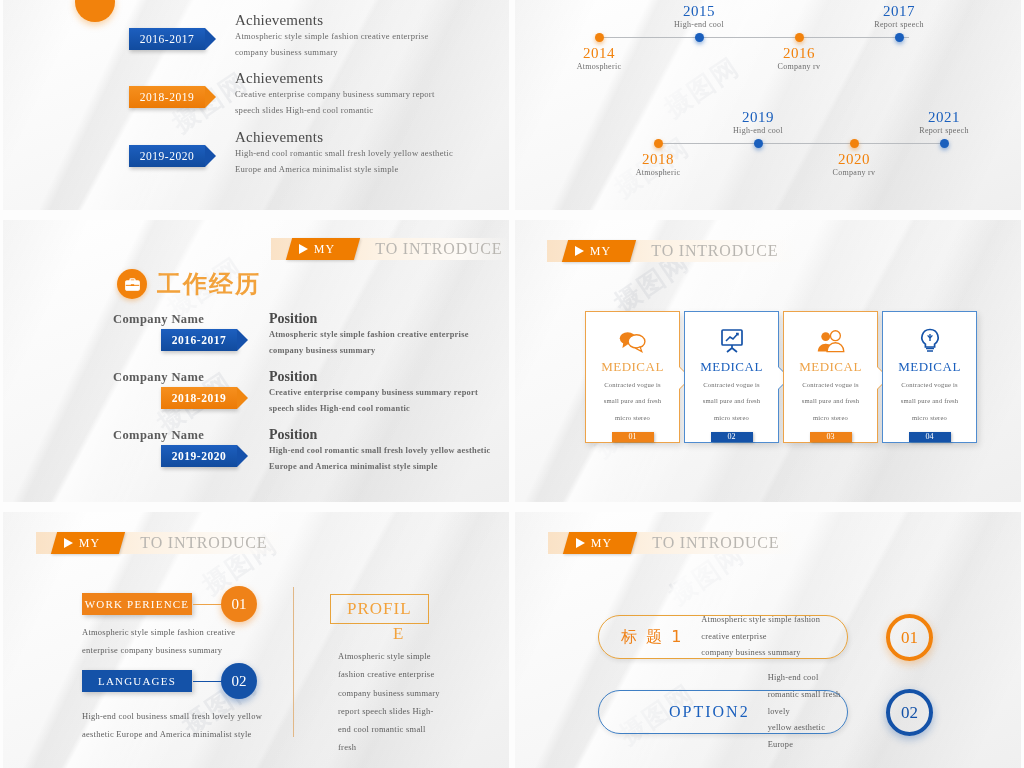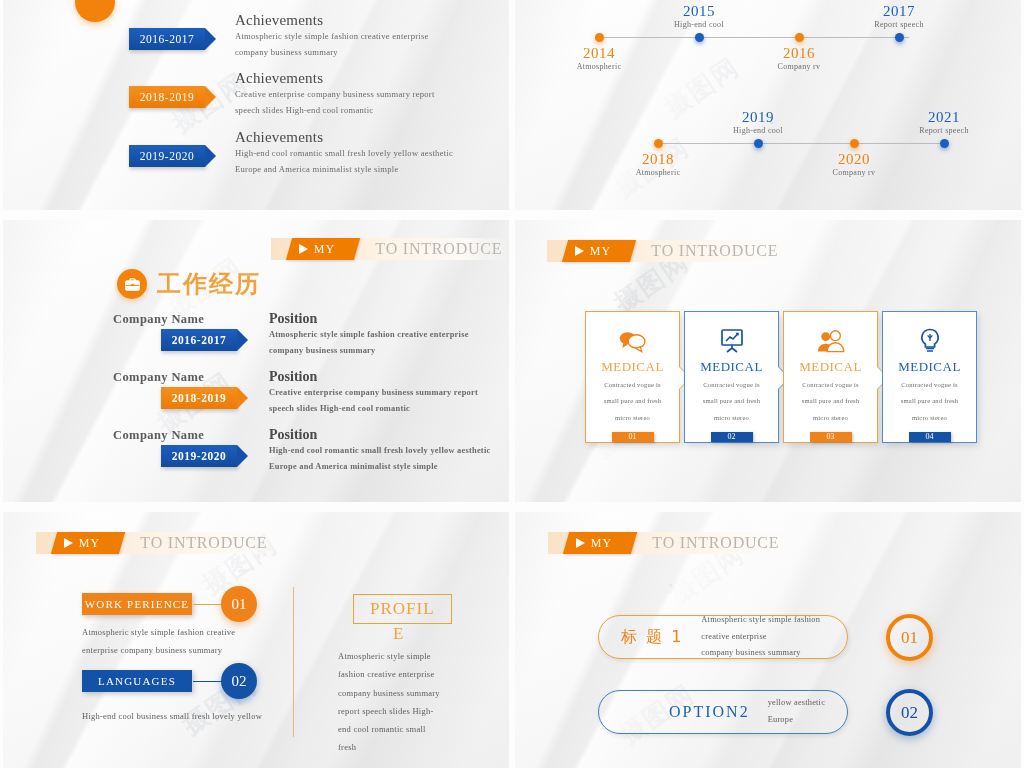--- a/index.html
+++ b/index.html
@@ -493,25 +493,26 @@
 
       <div class="tagbar b" style="left:79px; top:158px;">
         <span>LANGUAGES</span>
       </div>
       <div class="connector" style="left:190px; top:169px; background:#1452a8;"></div>
       <div class="bigcircle b" style="left:218px; top:151px;">
         <span>02</span>
       </div>
       <div class="para" style="left:79px; top:196px;">
         <div>High-end cool business small fresh lovely yellow</div>
+        <div>aesthetic Europe and America minimalist style</div>
       </div>
 
       <div class="vdiv" style="left:290px; top:75px; height:150px;"></div>
 
-      <div class="profbox" style="left:327px; top:82px;margin-left:23px;">
+      <div class="profbox" style="left:327px; top:82px;">
         <span>PROFIL</span>
       </div>
       <div style="position:absolute; left:390px; top:112px; color:#f2a23c; font-size:17px;">E</div>
 
       <div class="para" style="left:335px; top:135px; line-height:2.15;">
         <div>Atmospheric style simple</div>
         <div>fashion creative enterprise</div>
         <div>company business summary</div>
         <div>report speech slides High-</div>
         <div>end cool romantic small</div>
@@ -541,20 +542,21 @@
           <span style="display:block;">company business summary</span>
         </span>
       </div>
       <div class="ring o" style="left:371px; top:102px;">
         <span>01</span>
       </div>
 
       <div class="pill b" style="left:83px; top:178px;">
         <span class="plabel">OPTION2</span>
         <span class="ptext">
+          <span style="display:block;">High-end cool romantic small fresh lovely</span>
           <span style="display:block;">yellow aesthetic Europe</span>
         </span>
       </div>
       <div class="ring b" style="left:371px; top:177px;">
         <span>02</span>
       </div>
     </div>
   </div>
 
 </div>

